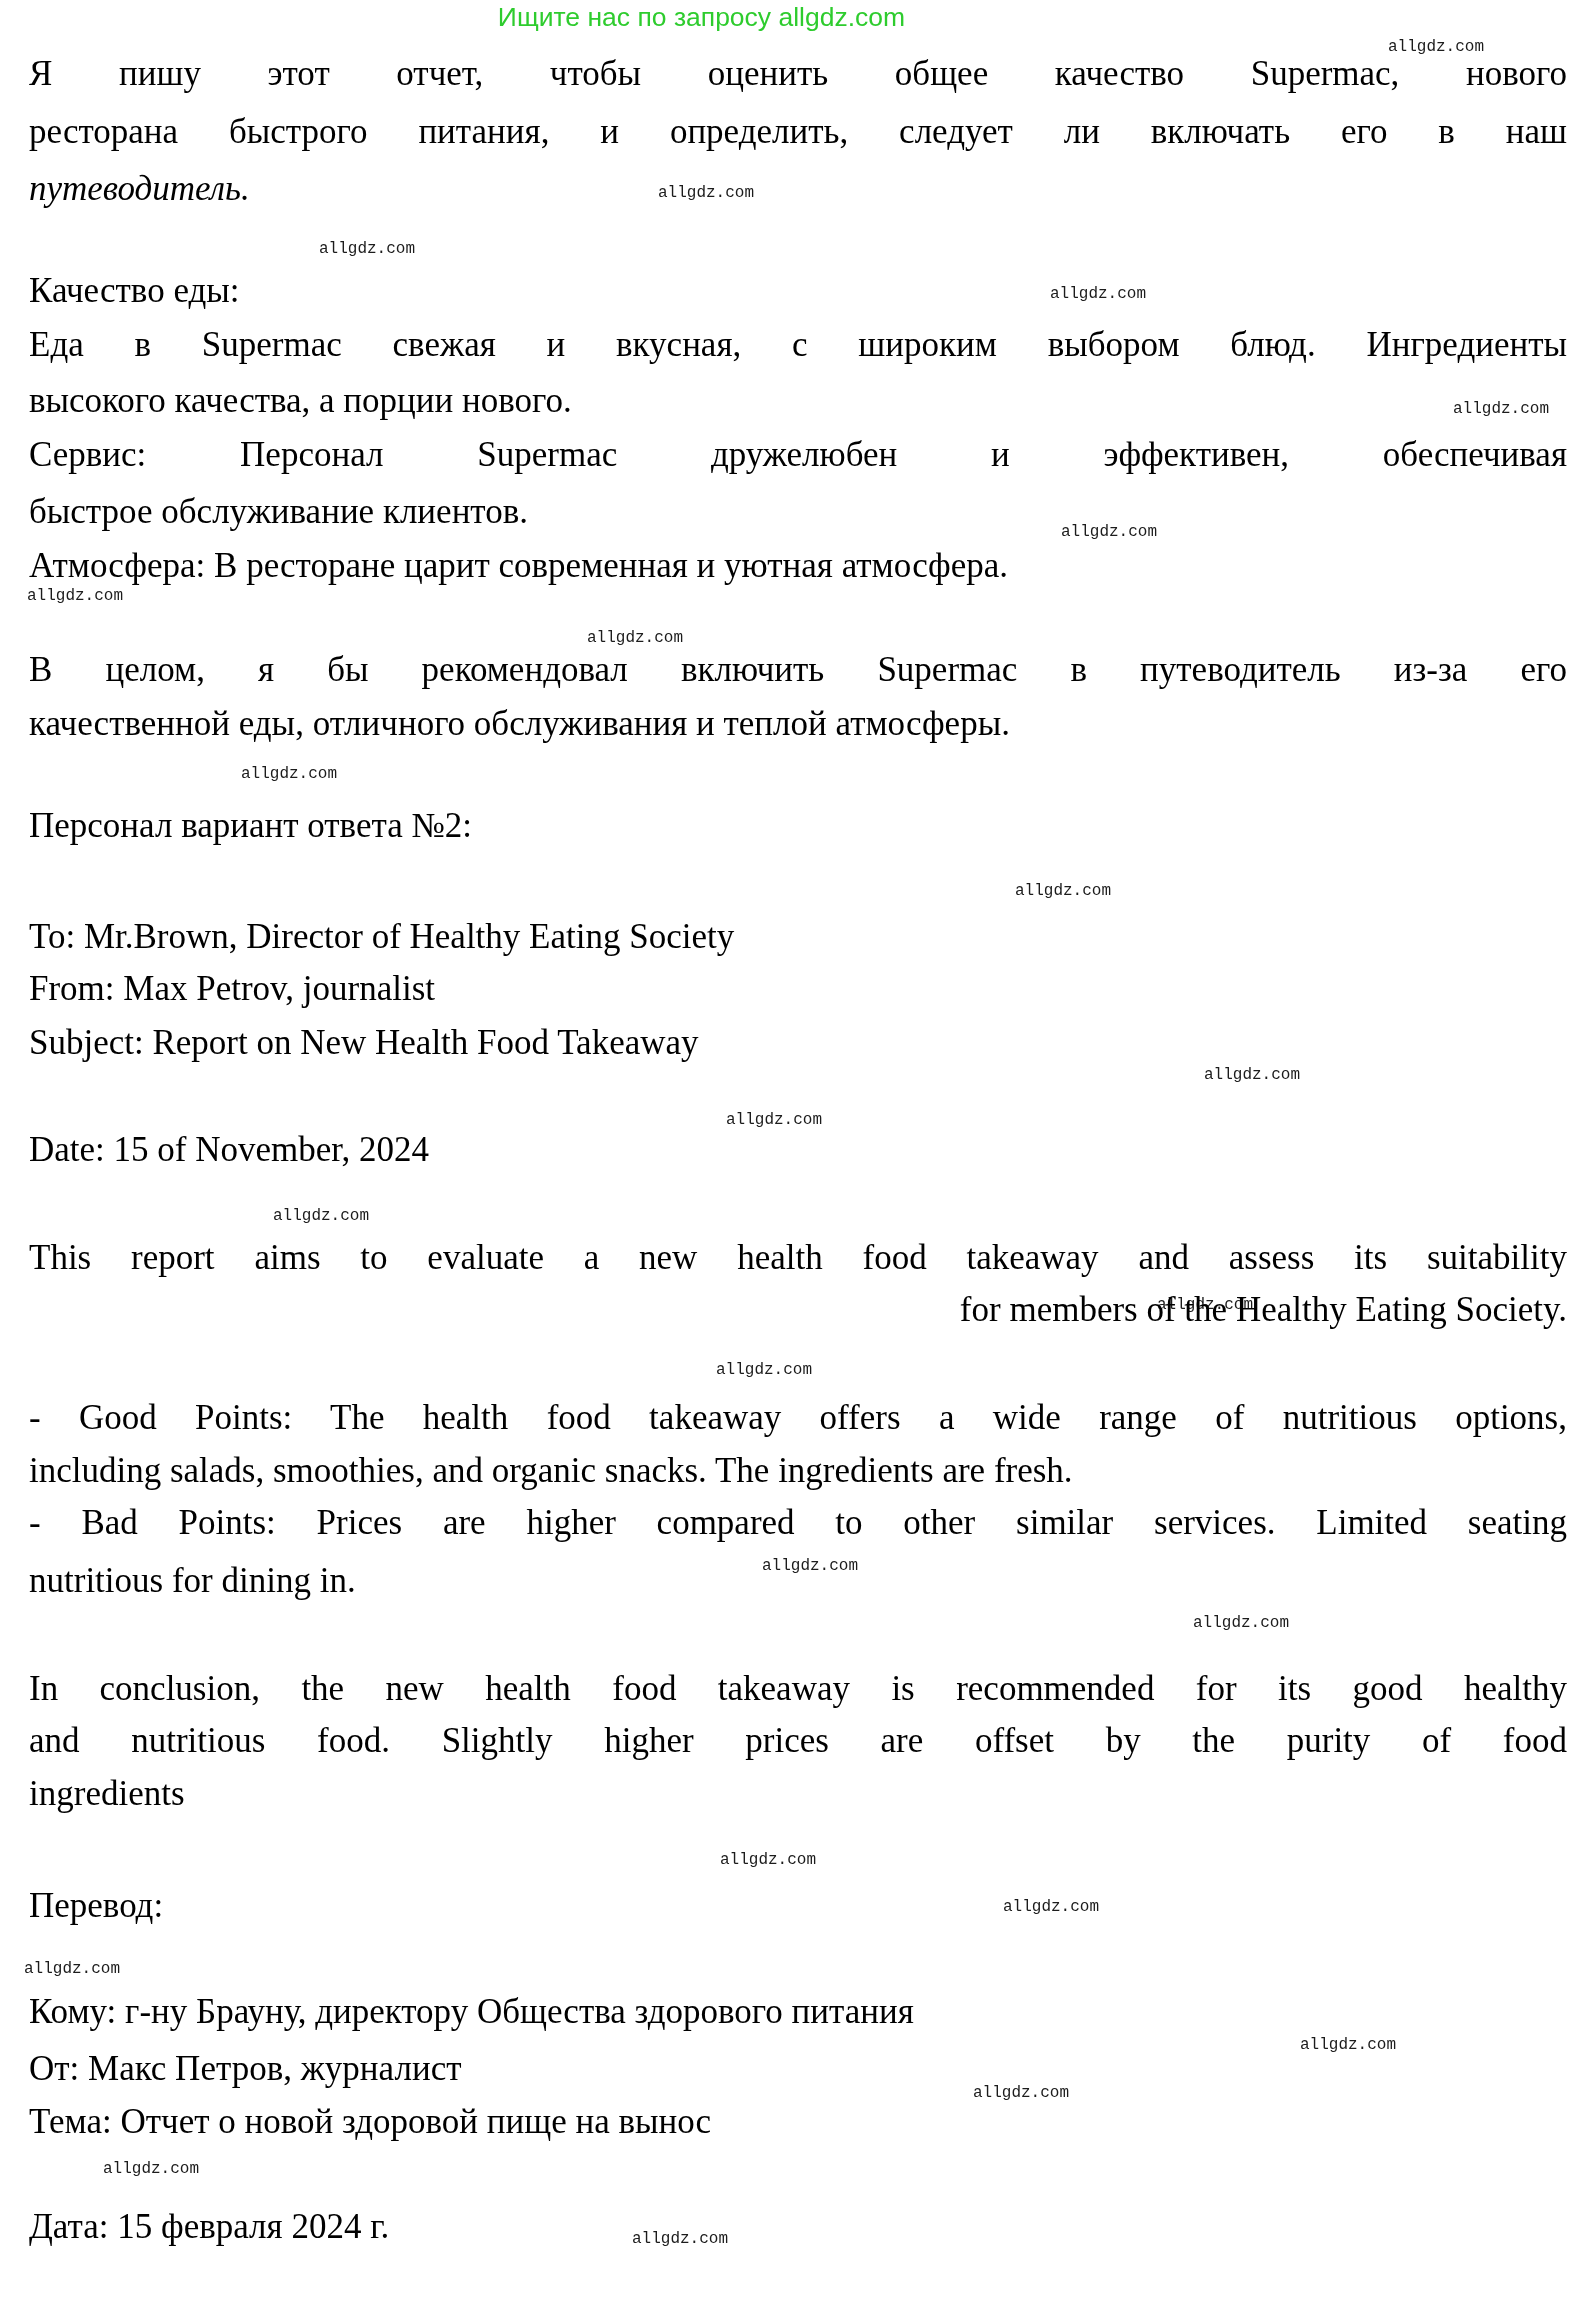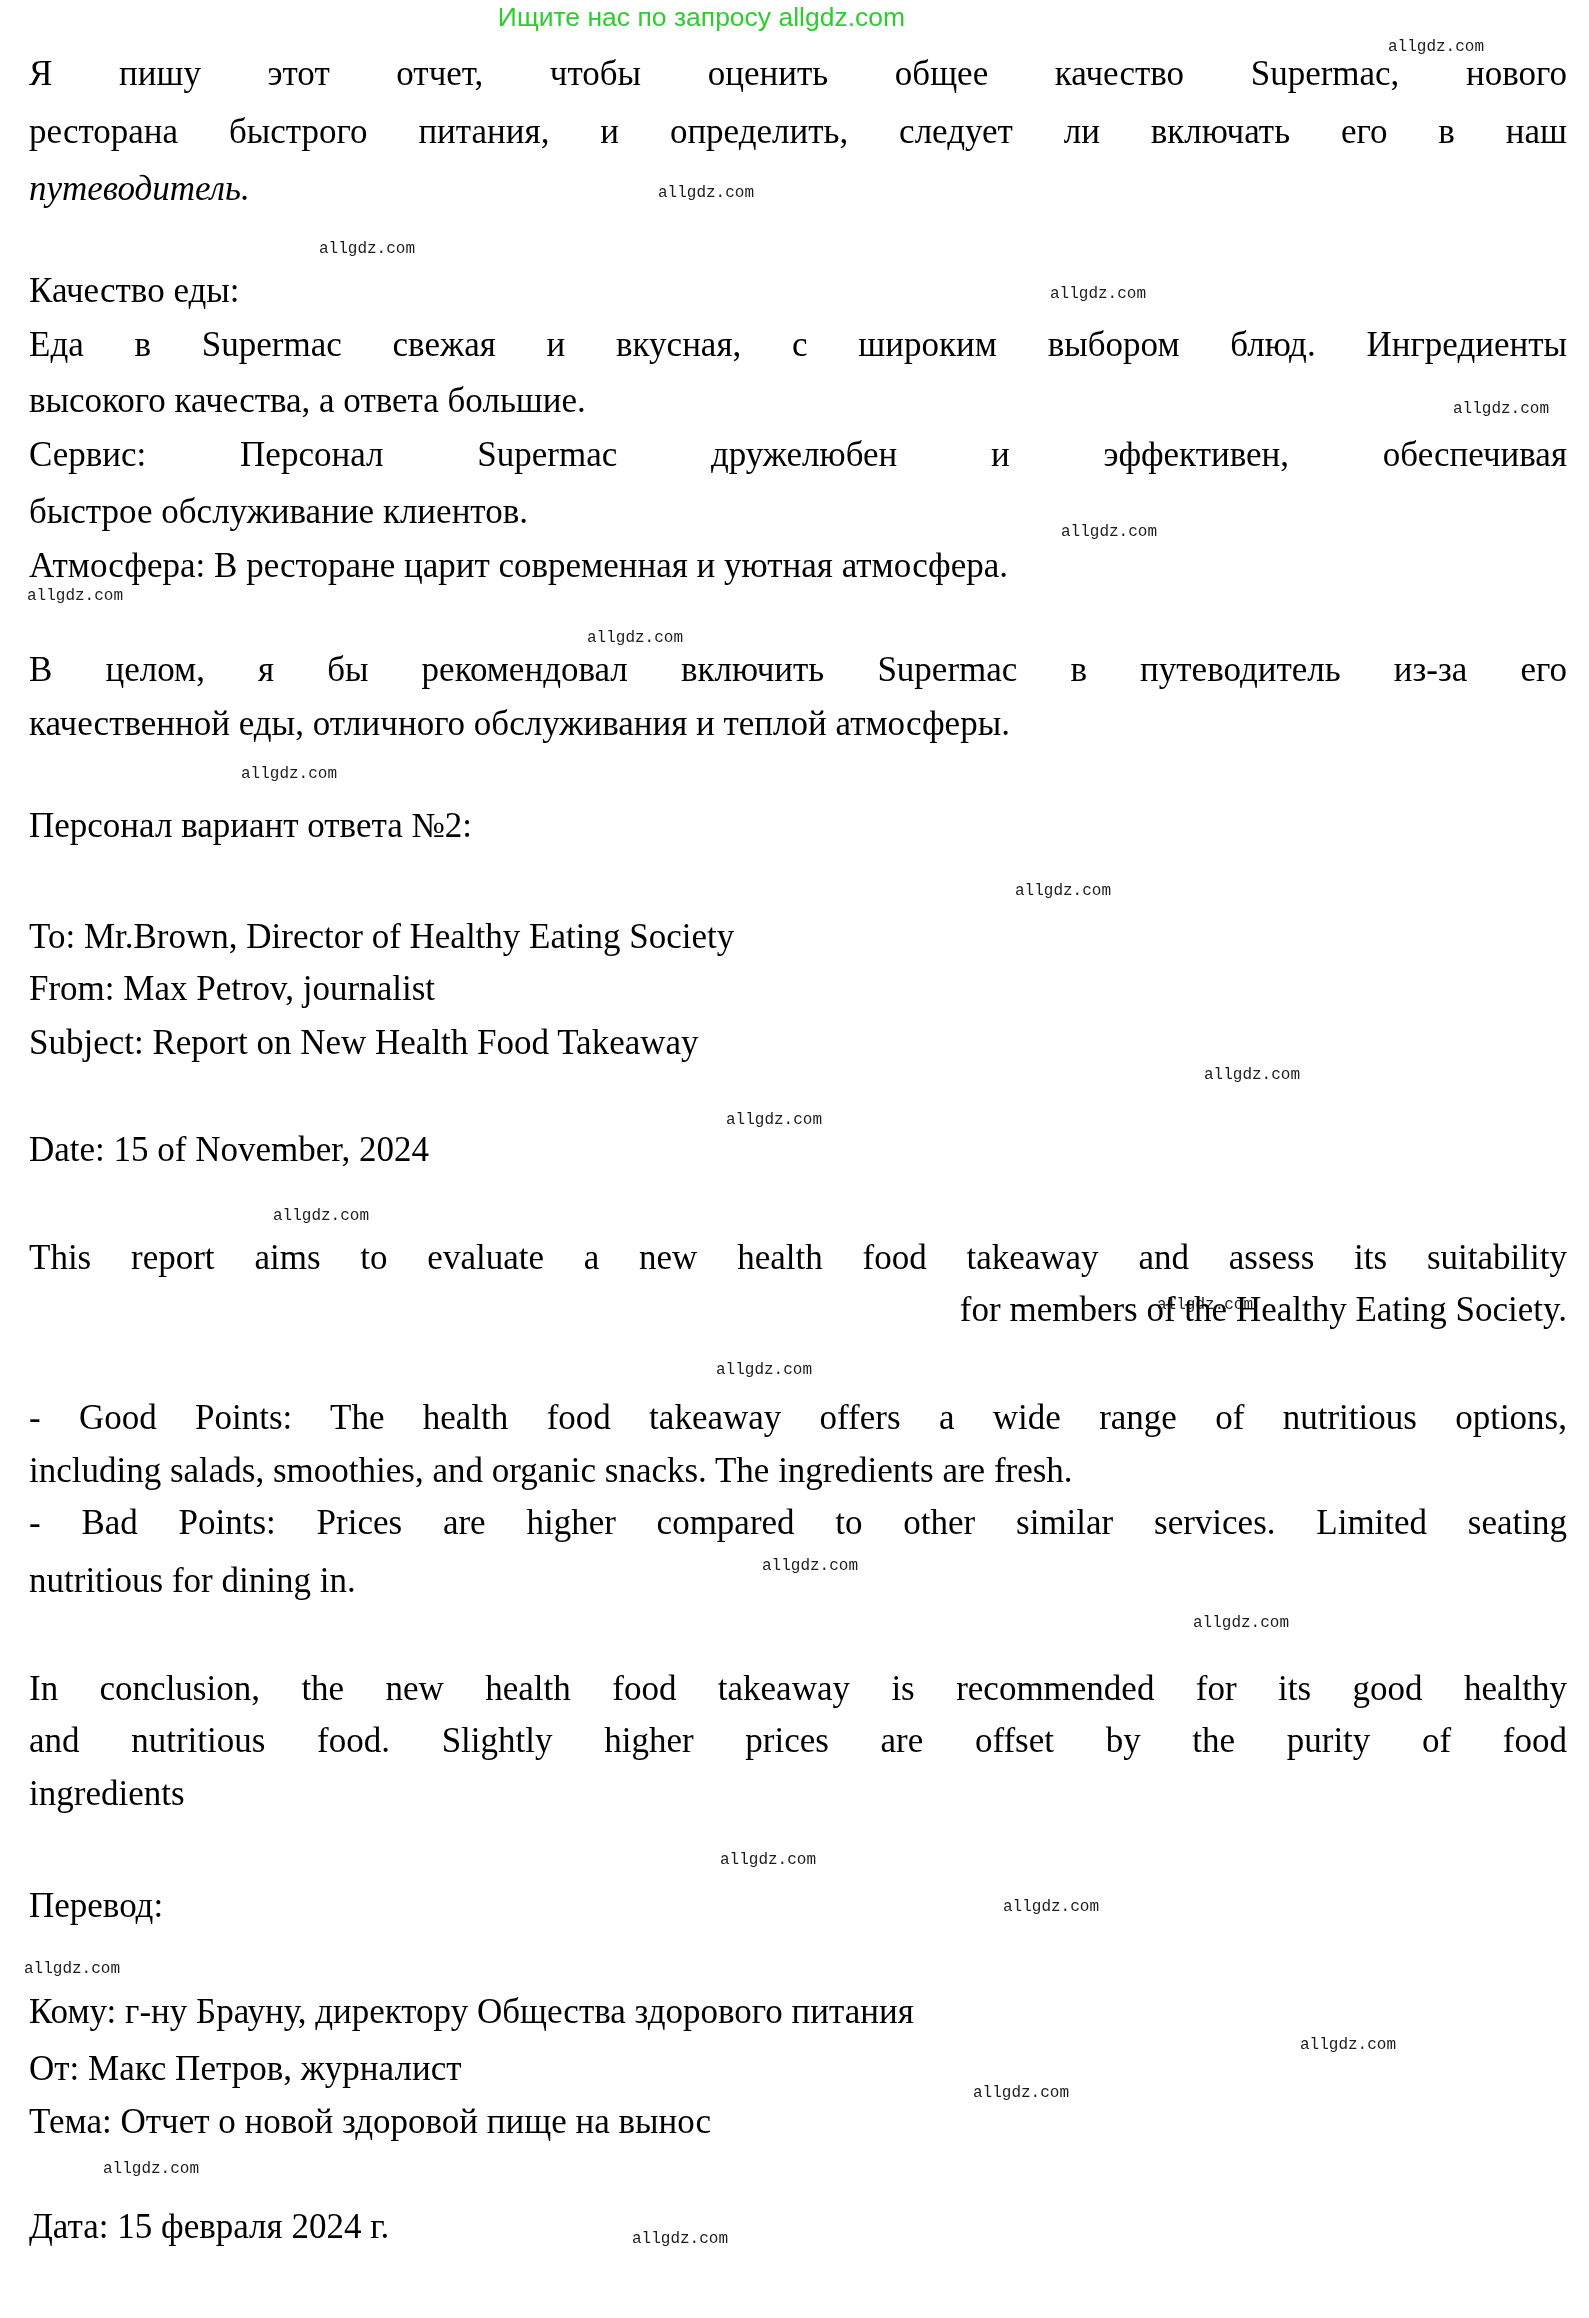--- a/index.html
+++ b/index.html
@@ -81,21 +81,21 @@
       <span class="wm" style="left: 103px; top: 2161px; color: rgb(28, 28, 28);">allgdz.com</span>
       <span class="wm" style="left: 632px; top: 2231px; color: rgb(28, 28, 28);">allgdz.com</span>
     </div>
 
   <div class="text-layer">
       <div class="tl just" style="top: 52px; color: rgb(0, 0, 0);">Я пишу этот отчет, чтобы оценить общее качество Supermac, нового</div>
       <div class="tl just" style="top: 110px; color: rgb(0, 0, 0);">ресторана быстрого питания, и определить, следует ли включать его в наш</div>
       <div class="tl" style="top: 167px; color: rgb(0, 0, 0); font-style: italic;">путеводитель.</div>
       <div class="tl" style="top: 269px; color: rgb(0, 0, 0);">Качество еды:</div>
       <div class="tl just" style="top: 323px; color: rgb(0, 0, 0);">Еда в Supermac свежая и вкусная, с широким выбором блюд. Ингредиенты</div>
-      <div class="tl" style="top: 379px; color: rgb(0, 0, 0);">высокого качества, а ответа большие.</div>
+      <div class="tl" style="top: 379px; color: rgb(0, 0, 0);">высокого качества, а порции нового.</div>
       <div class="tl just" style="top: 433px; color: rgb(0, 0, 0);">Сервис: Персонал Supermac дружелюбен и эффективен, обеспечивая</div>
       <div class="tl" style="top: 490px; color: rgb(0, 0, 0);">быстрое обслуживание клиентов.</div>
       <div class="tl" style="top: 544px; color: rgb(0, 0, 0);">Атмосфера: В ресторане царит современная и уютная атмосфера.</div>
       <div class="tl just" style="top: 648px; color: rgb(0, 0, 0);">В целом, я бы рекомендовал включить Supermac в путеводитель из-за его</div>
       <div class="tl" style="top: 702px; color: rgb(0, 0, 0);">качественной еды, отличного обслуживания и теплой атмосферы.</div>
       <div class="tl" style="top: 804px; color: rgb(0, 0, 0);">Персонал вариант ответа №2:</div>
       <div class="tl" style="top: 915px; color: rgb(0, 0, 0);">To: Mr.Brown, Director of Healthy Eating Society</div>
       <div class="tl" style="top: 967px; color: rgb(0, 0, 0);">From: Max Petrov, journalist</div>
       <div class="tl" style="top: 1021px; color: rgb(0, 0, 0);">Subject: Report on New Health Food Takeaway</div>
       <div class="tl" style="top: 1128px; color: rgb(0, 0, 0);">Date: 15 of November, 2024</div>

